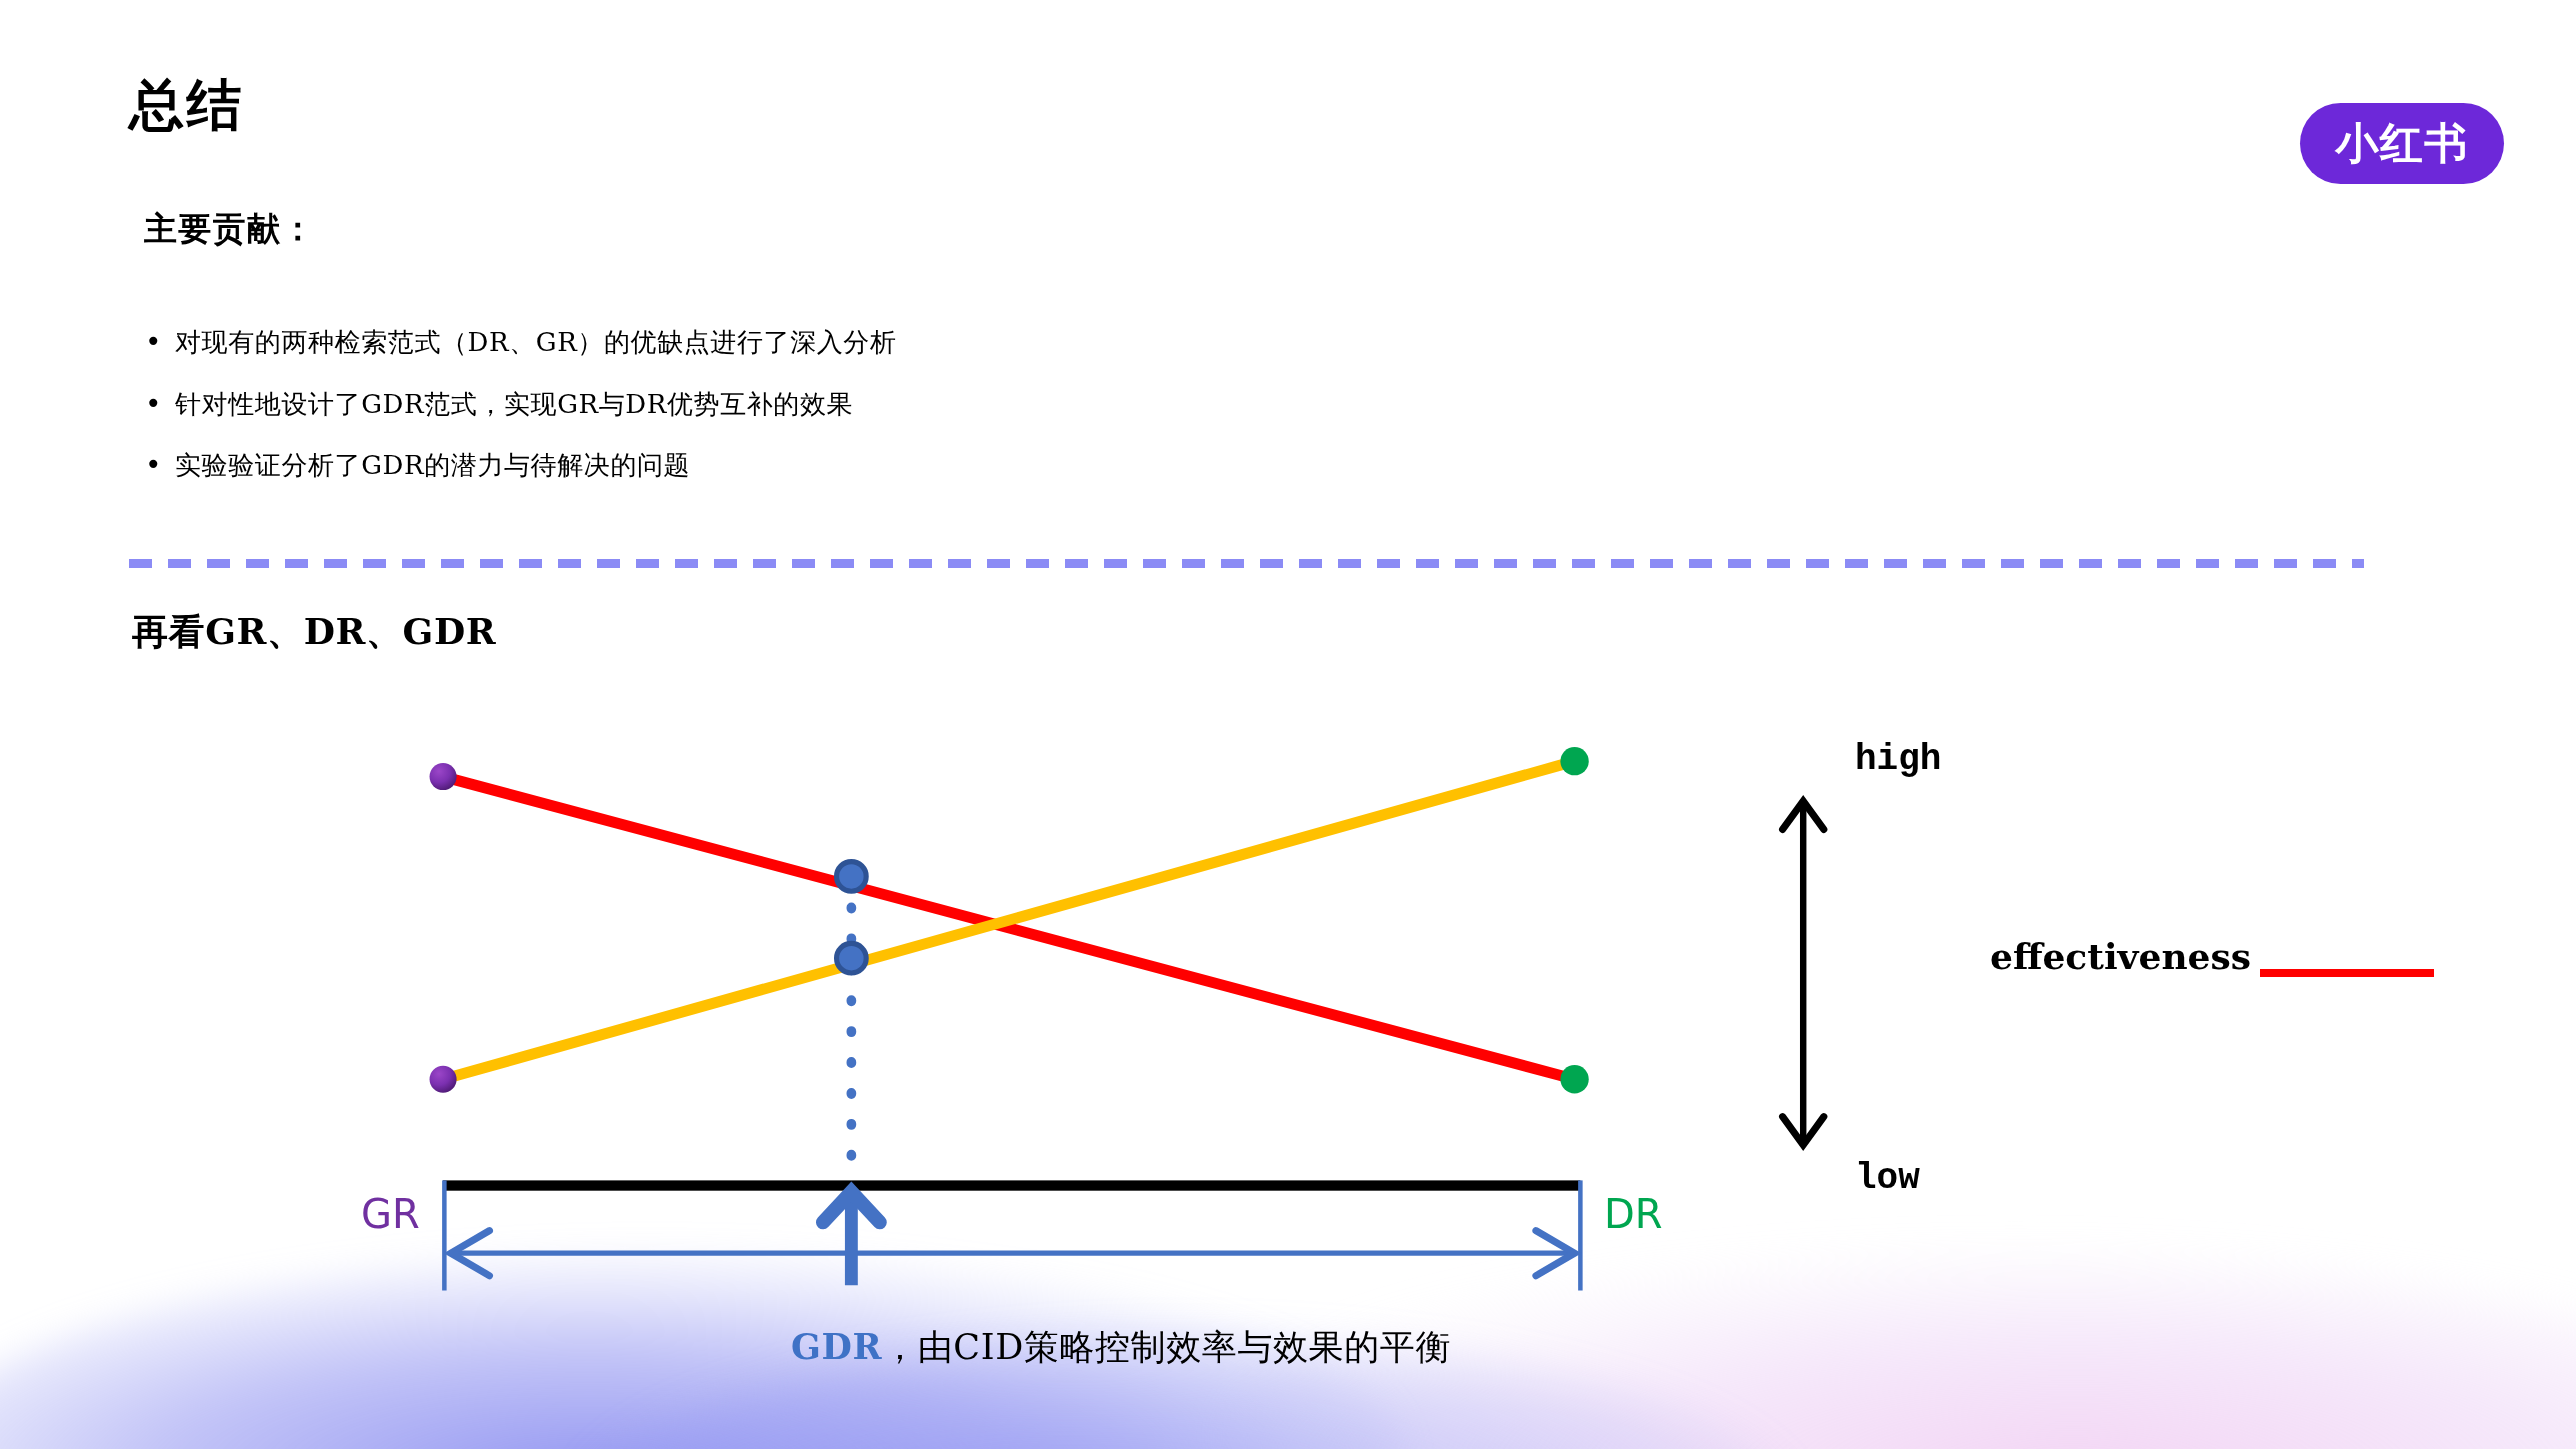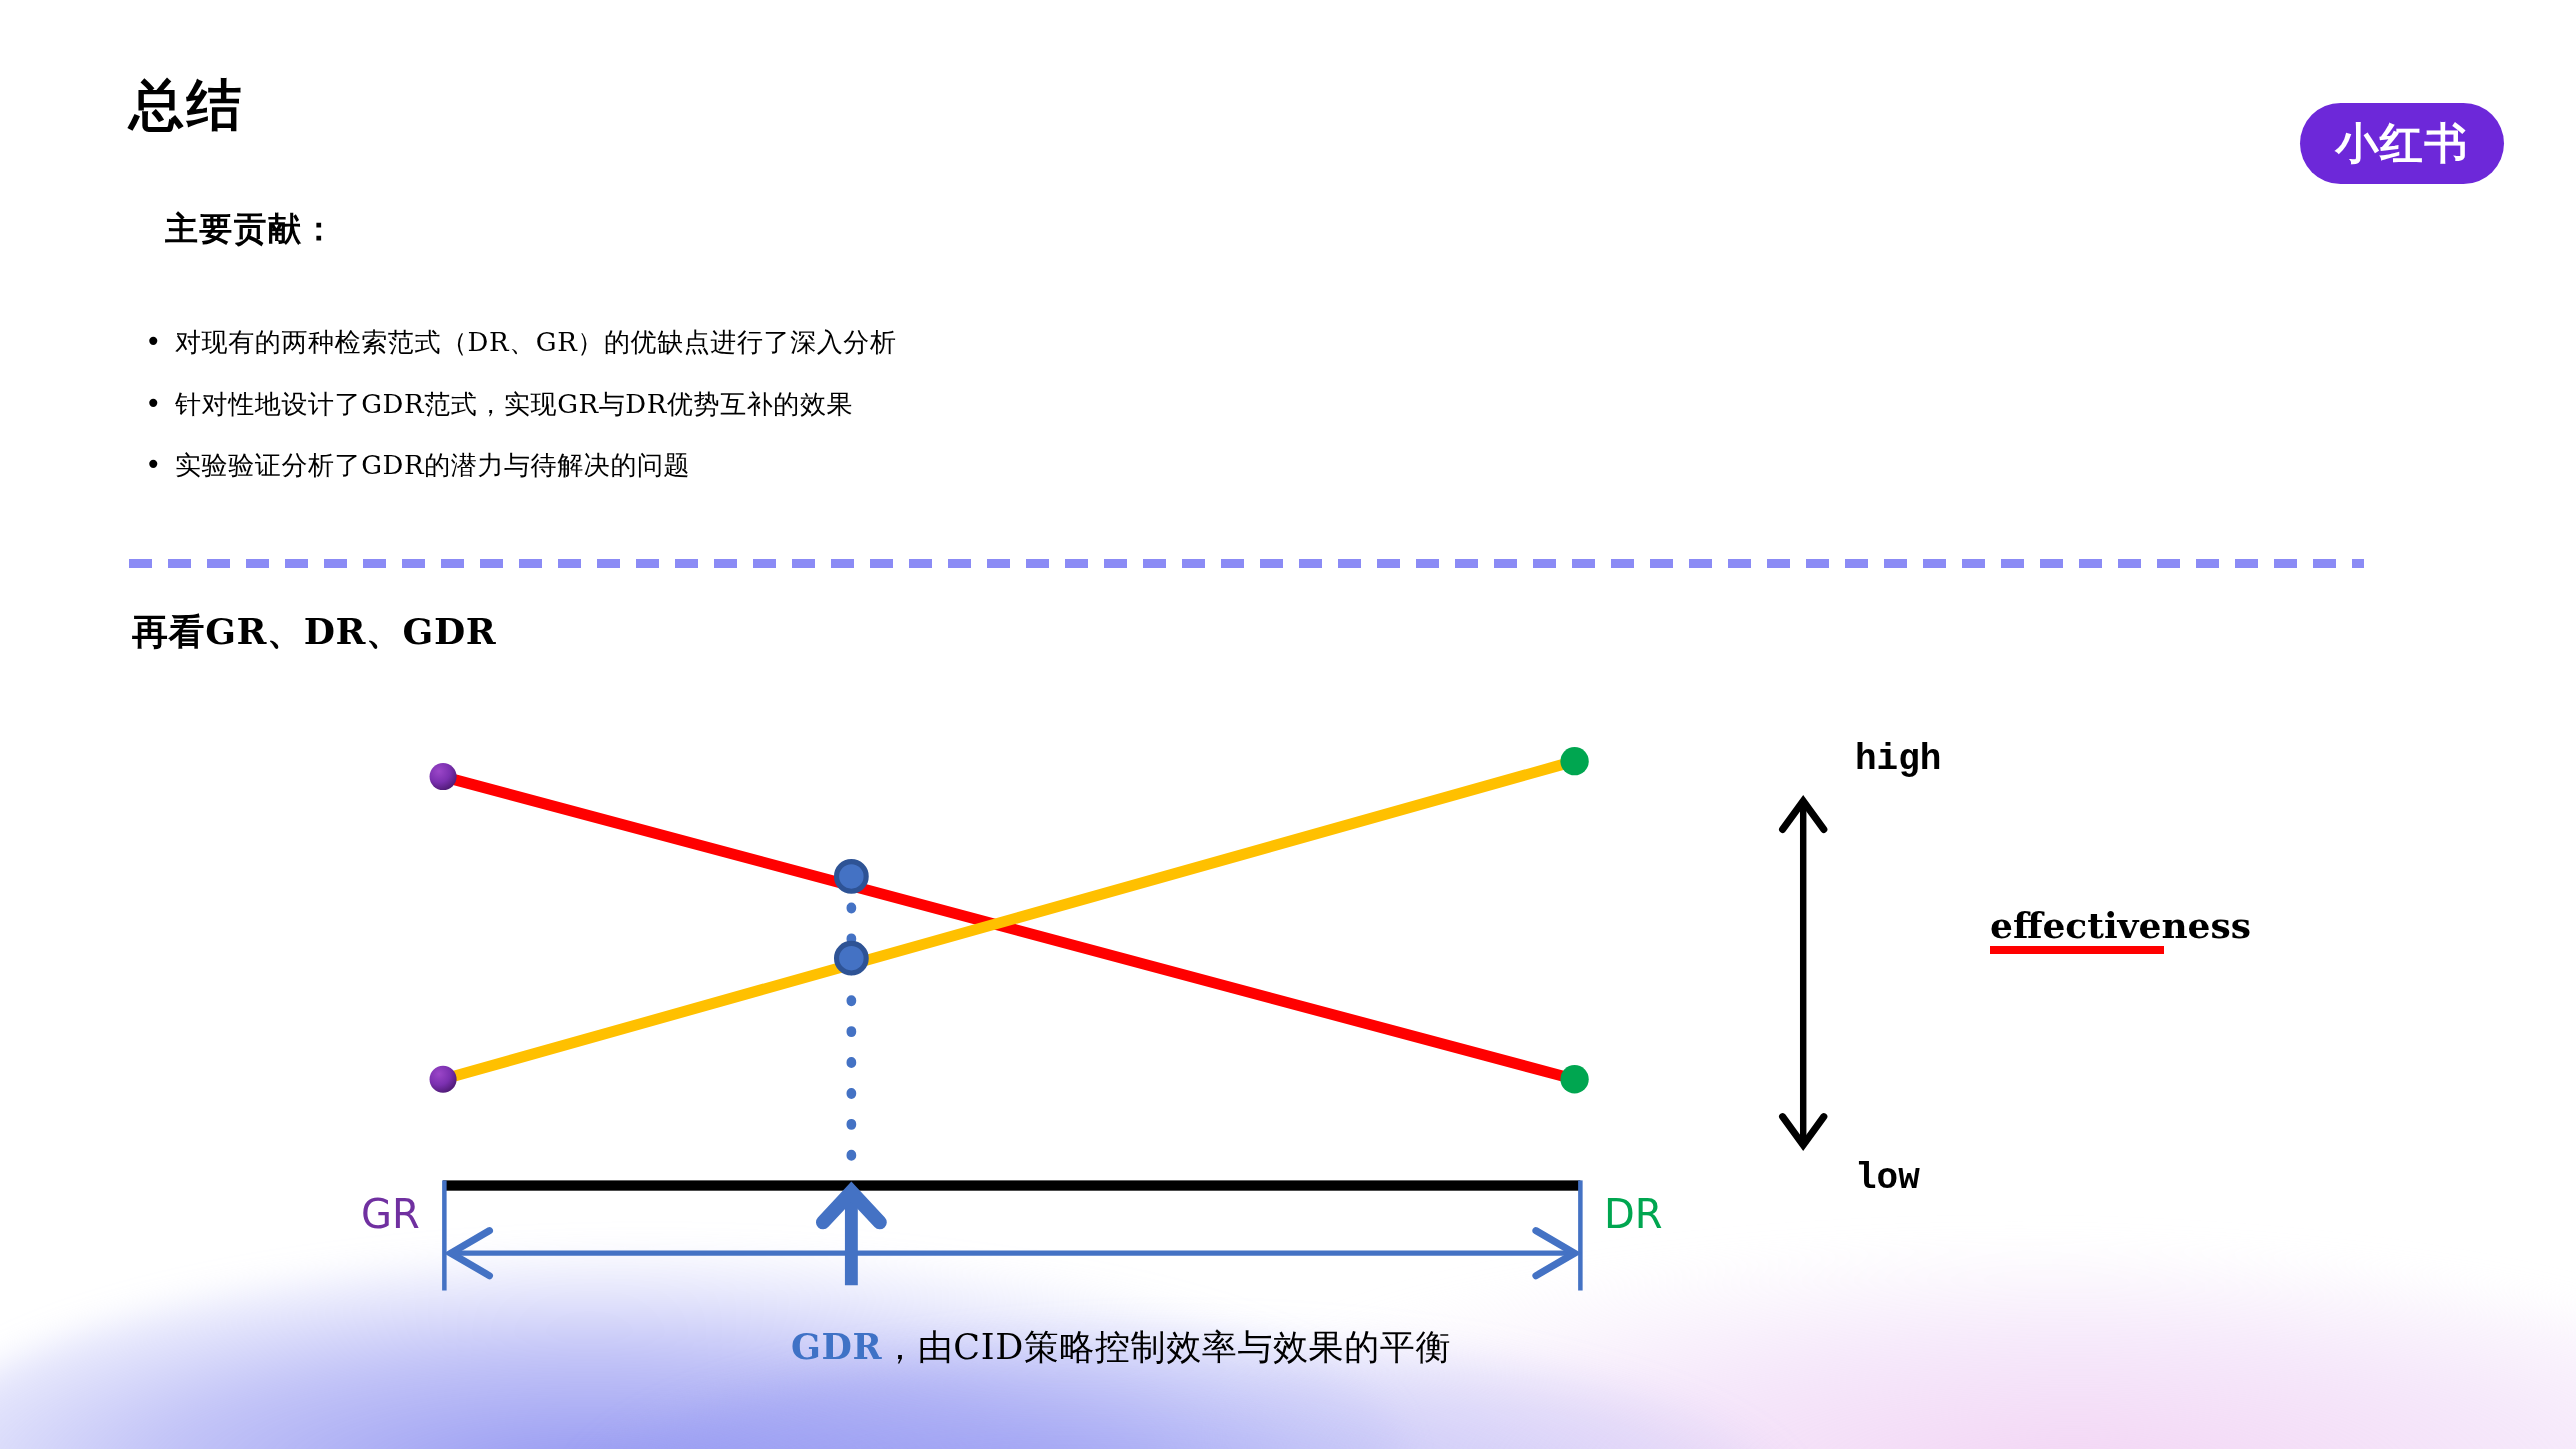--- a/index.html
+++ b/index.html
@@ -94,21 +94,21 @@
     font-weight: bold;
     font-size: 43px;
     color: #ffffff;
     letter-spacing: 1.3px;
     line-height: 1;
   }
 
   
   .section-label {
     position: absolute;
-    left: 165px;
+    left: 144px;
     top: 171px;
     font-family: "DejaVu Serif", serif;
     font-weight: bold;
     font-size: 33px;
     color: #000000;
     letter-spacing: 1.3px;
   }
   .bullets {
     position: absolute;
     left: 145px;
@@ -195,23 +195,22 @@
   .scale-word-high { left: 1855px; top: 703px; }
   .scale-word-low  { left: 1855px; top: 1122px; }
 
   .legend {
     position: absolute;
     left: 1990px;
     top: 868px;
   }
   .legend-row {
     display: flex;
-    align-items: flex-start;
+    align-items: flex-end;
     height: 73px;
-    flex-direction: column;
   }
   .legend-label {
     font-family: "DejaVu Serif", serif;
     font-weight: bold;
     font-size: 36px;
     color: #000000;
     width: 270px;
   }
   .legend-swatch {
     width: 174px;

